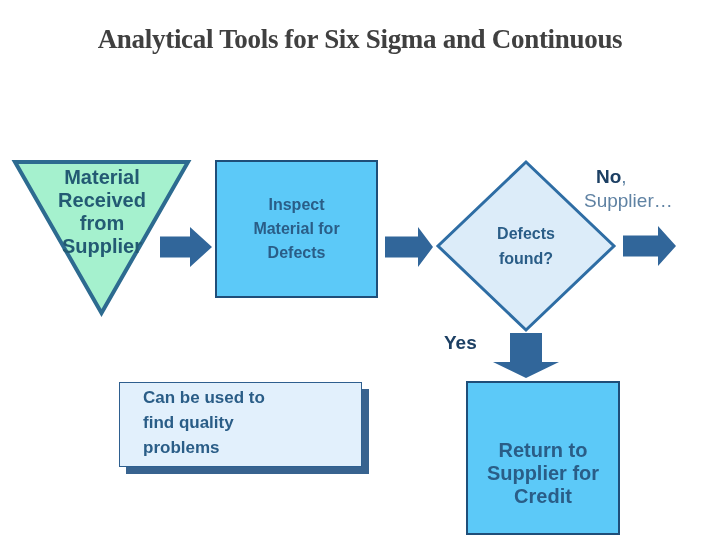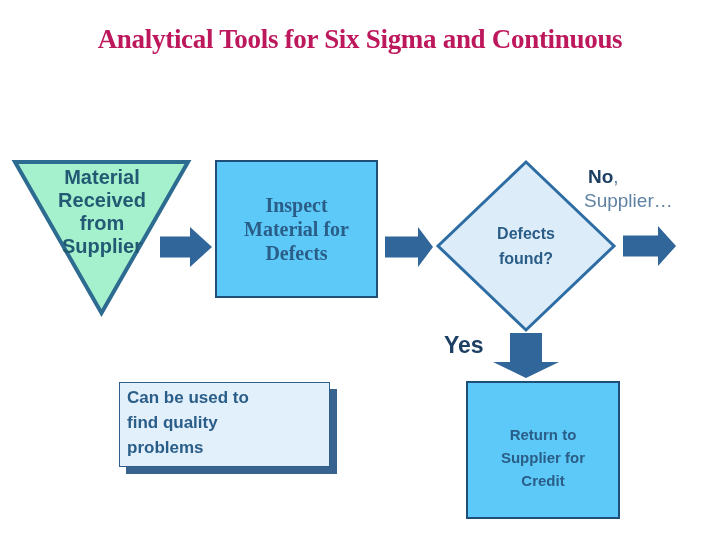--- a/index.html
+++ b/index.html
@@ -2,50 +2,50 @@
 <html><head>
 <meta charset="utf-8">
 <style>
   html,body{margin:0;padding:0;background:#ffffff;}
   .slide{
     position:relative;width:720px;height:540px;background:#ffffff;
     font-family:"Liberation Sans",sans-serif;overflow:hidden;
   }
   .title{
     position:absolute;top:22px;left:0;width:720px;text-align:center;
-    font-family:"Liberation Serif",serif;font-weight:bold;color:#be185d;
+    font-family:"Liberation Serif",serif;font-weight:bold;color:#404040;
     font-size:27px;line-height:34px;letter-spacing:-0.3px;
   }
   .shapes{position:absolute;top:0;left:0;}
   .label{position:absolute;white-space:pre-line;font-weight:bold;}
   .tri-label{
     left:15px;top:166px;width:174px;text-align:center;
     font-size:20px;line-height:23px;color:#235a73;
   }
   .process{
     position:absolute;background:#5cc9f8;border:2px solid #1f4e79;
     display:flex;flex-direction:column;align-items:center;justify-content:center;
     text-align:center;font-weight:bold;color:#2a5d87;white-space:pre-line;
   }
-  .inspect-box{left:215px;top:160px;width:159px;height:134px;font-size:20px;line-height:24px;font-family:Liberation Serif, serif;}
-  .return-box{left:466px;top:381px;width:150px;height:120px;font-size:15px;line-height:23px;padding-top:14px;justify-content:center;}
+  .inspect-box{left:215px;top:160px;width:159px;height:134px;font-size:16px;line-height:24px;}
+  .return-box{left:466px;top:381px;width:150px;height:120px;font-size:20px;line-height:23px;padding-top:30px;justify-content:center;}
   .diamond-label{
     left:438px;top:221px;width:176px;text-align:center;
     font-size:16px;line-height:25px;color:#2a5d87;
   }
   .no-branch{position:absolute;left:584px;top:165px;width:136px;font-size:19px;line-height:24px;}
-  .no-word{font-weight:bold;color:#1c3f63;margin-left:4px;}
+  .no-word{font-weight:bold;color:#1c3f63;margin-left:12px;}
   .slate{font-weight:normal;color:#5f82a3;}
   .yes-label{
-    position:absolute;left:444px;top:332px;font-size:23px;font-weight:bold;color:#1c3f63;
+    position:absolute;left:444px;top:332px;font-size:19px;font-weight:bold;color:#1c3f63;
   }
   .note-box{
     position:absolute;left:119px;top:382px;width:195px;height:79px;
     background:#e2f0fc;border:1px solid #2e5f8f;box-shadow:7px 7px 0 0 #38638f;
-    padding:2px 7px;font-size:17px;line-height:25px;font-weight:bold;color:#2a5d87;
+    padding:2px 23px;font-size:17px;line-height:25px;font-weight:bold;color:#2a5d87;
     white-space:pre-line;text-align:left;
   }
 </style>
 </head>
 <body>
 
 <div class="slide">
 
   <div class="title">
     <div>Analytical Tools for Six Sigma and Continuous</div>

